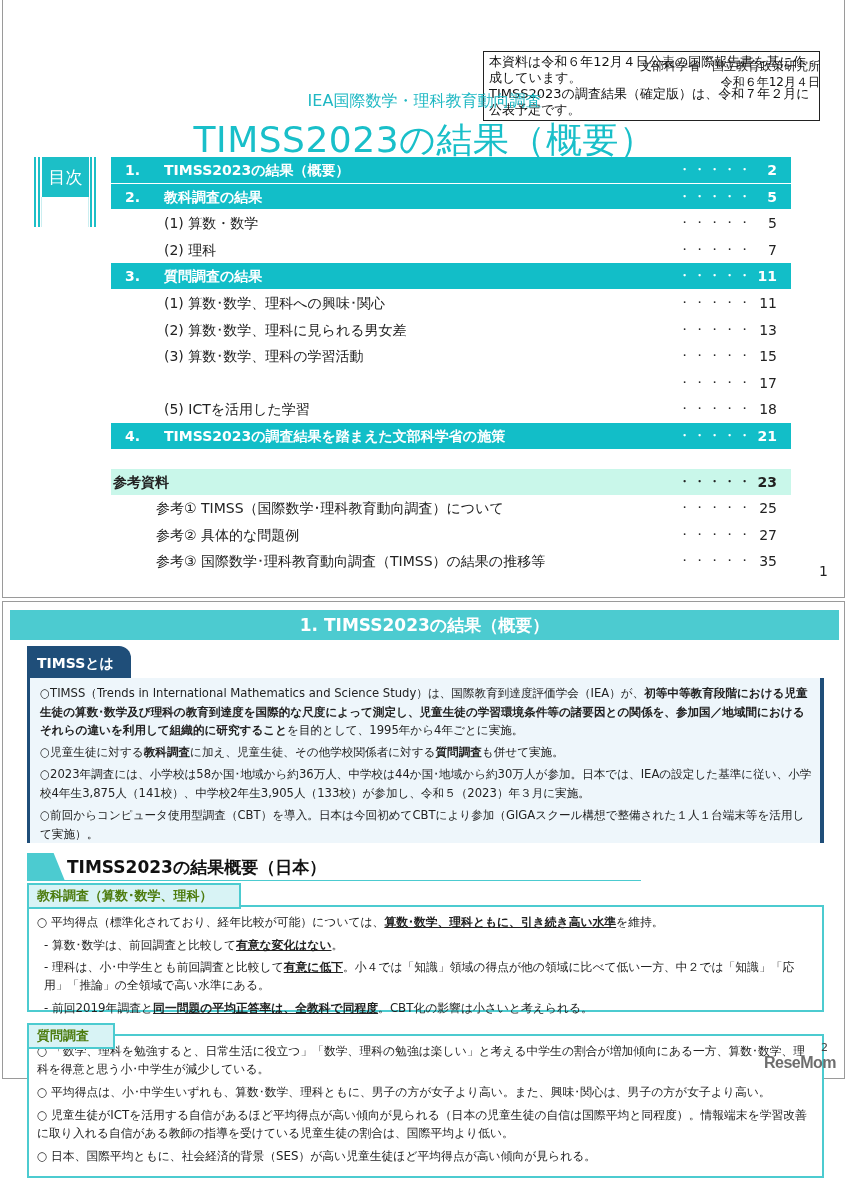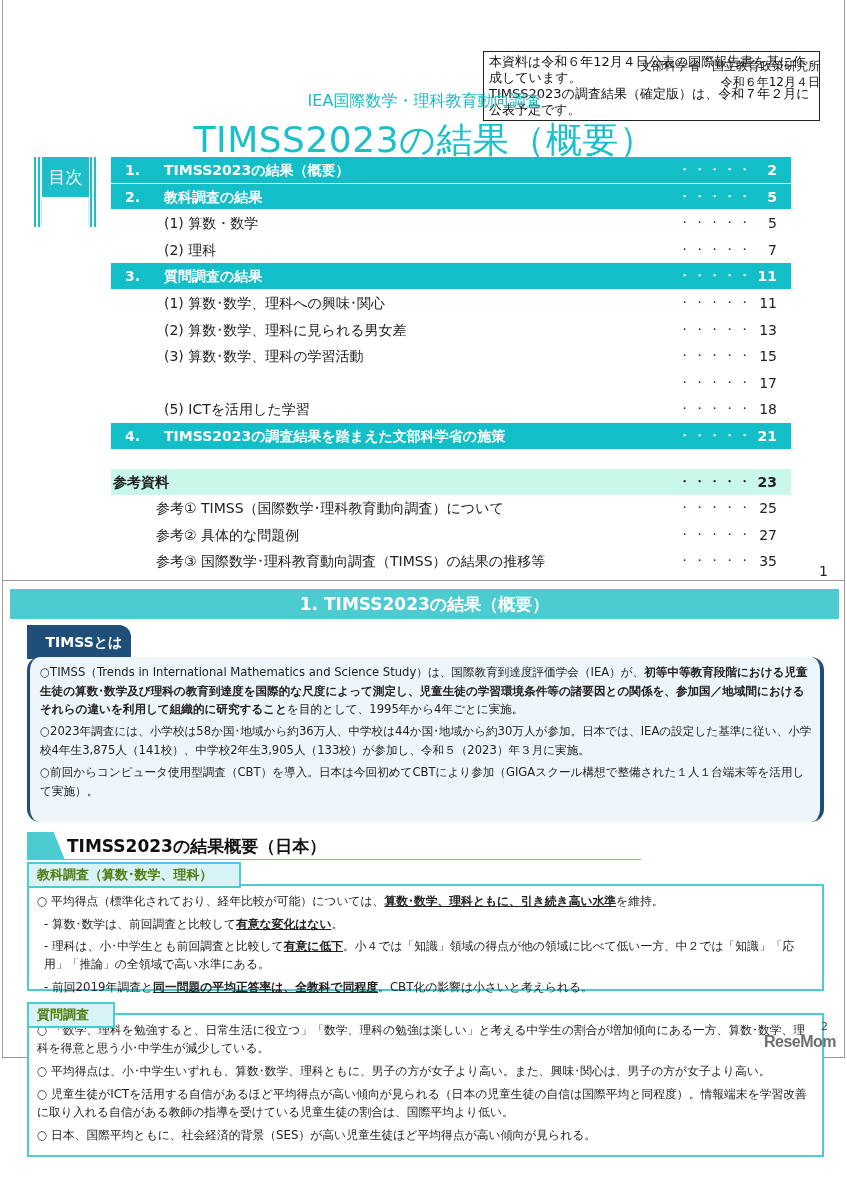--- a/index.html
+++ b/index.html
@@ -1,21 +1,21 @@
 <!DOCTYPE html>
 <html><head>
 <meta charset="utf-8">
 <style>
   * { box-sizing: border-box; margin: 0; padding: 0; }
   html, body { width: 847px; height: 1200px; background: #ffffff; overflow: hidden; }
   body { font-family: "DejaVu Sans", "Liberation Sans", sans-serif; color: #222; position: relative; }
 
   .page { position: absolute; left: 2px; width: 843px; background: #fff; border: 1px solid #9a9a9a; }
   #page1 { top: 0; height: 598px; border-top: none; }
-  #page2 { top: 580px; height: 478px; }
+  #page2 { top: 601px; height: 478px; }
 
   
   .org { position: absolute; right: 24px; top: 14px; font-size: 12px; text-align: right; line-height: 16px; color: #111; margin-top: 44px; }
   .notice { position: absolute; right: 24px; top: 51px; border: 1px solid #222; font-size: 13px; line-height: 16px; padding: 2px 5px; color: #111; width: 337px; }
   .subtitle { position: absolute; left: 0; width: 843px; top: 91px; text-align: center; color: #1fb8c3; font-size: 16px; }
   .main-title { position: absolute; left: 0; width: 843px; top: 116px; text-align: center; color: #19bfc9; font-size: 36px; letter-spacing: 0.5px; }
 
   .toc-tab { position: absolute; left: 31px; top: 157px; width: 62px; height: 70px; }
   .toc-tab .lines { position: absolute; left: 0; top: 0; bottom: 0; width: 6px; border-left: 2px solid #1cbfc7; border-right: 2px solid #1cbfc7; }
   .toc-tab .lines-r { position: absolute; right: 0; top: 0; bottom: 0; width: 6px; border-left: 2px solid #1cbfc7; border-right: 2px solid #1cbfc7; }
@@ -32,22 +32,22 @@
   .toc-row.refsub .lbl { left: 45px; }
   .toc-row.ref .lbl { left: 2px; }
   .toc-row .dots { position: absolute; left: 568px; letter-spacing: 4px; font-size: 11px; }
   .toc-row .pg { position: absolute; right: 14px; width: 30px; text-align: right; }
   .toc-gap { height: 19px; }
   .page-num1 { position: absolute; right: 16px; top: 563px; font-size: 14px; color: #222; }
 
   
   .sec-banner { position: absolute; left: 7px; top: 8px; width: 829px; height: 30px; background: #4ccbd0; color: #fff; font-size: 17px; font-weight: bold; text-align: center; line-height: 30px; }
   .timss-box { position: absolute; left: 24px; top: 44px; width: 797px; height: 197px; }
-  .timss-tab { position: absolute; left: 0; top: 0; width: 104px; height: 34px; background: #1f4e79; color: #fff; font-weight: bold; font-size: 14px; line-height: 34px; padding-left: 10px; border-top-right-radius: 12px; text-align: center; }
-  .timss-body { position: absolute; left: 0; top: 32px; right: 0; bottom: 0; background: #eef6fb; border-left: 3px solid #1f4e79; border-right: 4px solid #1f4e79; padding: 6px 8px 0 10px; font-size: 11.6px; line-height: 18.6px; color: #222; border-radius: 13px; }
+  .timss-tab { position: absolute; left: 0; top: 0; width: 104px; height: 34px; background: #1f4e79; color: #fff; font-weight: bold; font-size: 14px; line-height: 34px; padding-left: 10px; border-top-right-radius: 12px; }
+  .timss-body { position: absolute; left: 0; top: 32px; right: 0; bottom: 0; background: #eef6fb; border-left: 3px solid #1f4e79; border-right: 4px solid #1f4e79; padding: 6px 8px 0 10px; font-size: 11.6px; line-height: 18.6px; color: #222; }
   .timss-body p { margin-bottom: 3.5px; }
   .timss-body b { font-weight: bold; }
 
   .result-head { position: absolute; left: 24px; top: 251px; width: 614px; height: 28px; border-bottom: 1px solid #4ccbd0; }
   .result-head .wedge { position: absolute; left: 0; top: 0; width: 38px; height: 28px; background: #4ccbd0; clip-path: polygon(0 0, 70% 0, 100% 100%, 0 100%); }
   .result-head .txt { position: absolute; left: 40px; top: 0; font-size: 17px; font-weight: bold; color: #111; line-height: 28px; }
 
   .panel { position: absolute; left: 24px; width: 797px; border: 2px solid #4ccbd0; background: #fff; }
   .panel-tab { position: absolute; left: 24px; background: #d8f3f5; border: 2px solid #4ccbd0; font-size: 13px; font-weight: bold; color: #4d7c0f; padding: 0 8px; line-height: 22px; height: 26px; }
   #panel1 { top: 303px; height: 107px; padding: 6px 10px 0 8px; font-size: 11.8px; line-height: 18px; }
@@ -167,20 +167,21 @@
   <div class="page-num1">1</div>
 </div>
 
 <div class="page" id="page2">
   <div class="sec-banner">1. TIMSS2023の結果（概要）</div>
 
   <div class="timss-box">
     <div class="timss-tab">TIMSSとは</div>
     <div class="timss-body">
       <p><span>○TIMSS（Trends in International Mathematics and Science Study）は、国際教育到達度評価学会（IEA）が、</span><b>初等中等教育段階における児童生徒の算数･数学及び理科の教育到達度を国際的な尺度によって測定し、児童生徒の学習環境条件等の諸要因との関係を、参加国／地域間におけるそれらの違いを利用して組織的に研究すること</b><span>を目的として、1995年から4年ごとに実施。</span></p>
+      <p><span>○児童生徒に対する</span><b>教科調査</b><span>に加え、児童生徒、その他学校関係者に対する</span><b>質問調査</b><span>も併せて実施。</span></p>
       <p>○2023年調査には、小学校は58か国･地域から約36万人、中学校は44か国･地域から約30万人が参加。日本では、IEAの設定した基準に従い、小学校4年生3,875人（141校）、中学校2年生3,905人（133校）が参加し、令和５（2023）年３月に実施。</p>
       <p>○前回からコンピュータ使用型調査（CBT）を導入。日本は今回初めてCBTにより参加（GIGAスクール構想で整備された１人１台端末等を活用して実施）。</p>
     </div>
   </div>
 
   <div class="result-head">
     <div class="wedge"></div>
     <div class="txt">TIMSS2023の結果概要（日本）</div>
   </div>
 

